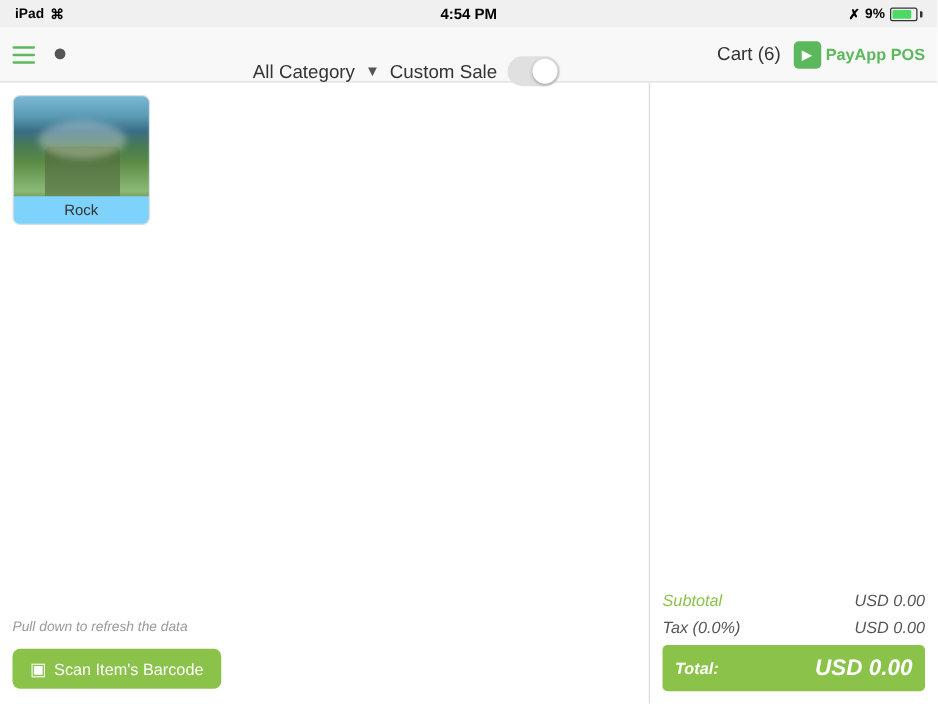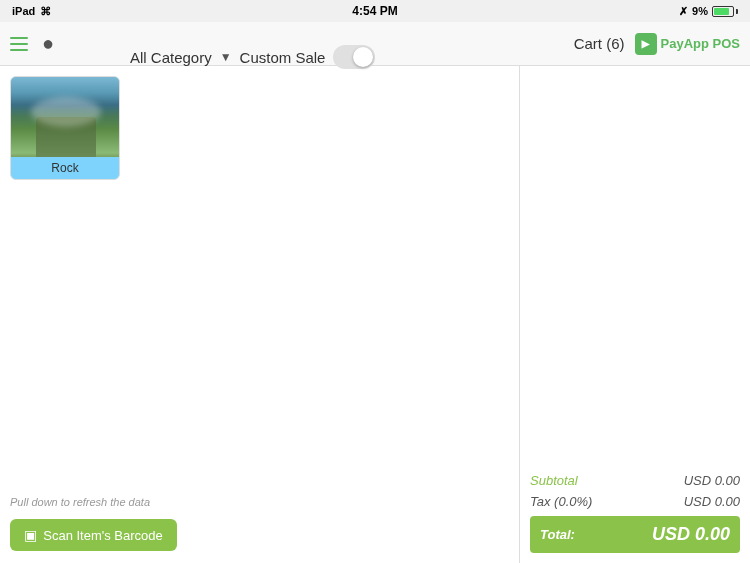--- a/index.html
+++ b/index.html
@@ -66,20 +66,21 @@
     .toolbar-left {
       display: flex;
       align-items: center;
       gap: 14px;
       width: 120px;
     }
     .toolbar-center {
       flex: 1;
       display: flex;
       align-items: center;
+      justify-content: center;
       gap: 8px;
       margin-top: 27px;
     }
     .toolbar-right {
       display: flex;
       align-items: center;
       gap: 10px;
       width: 220px;
       justify-content: flex-end;
     }

